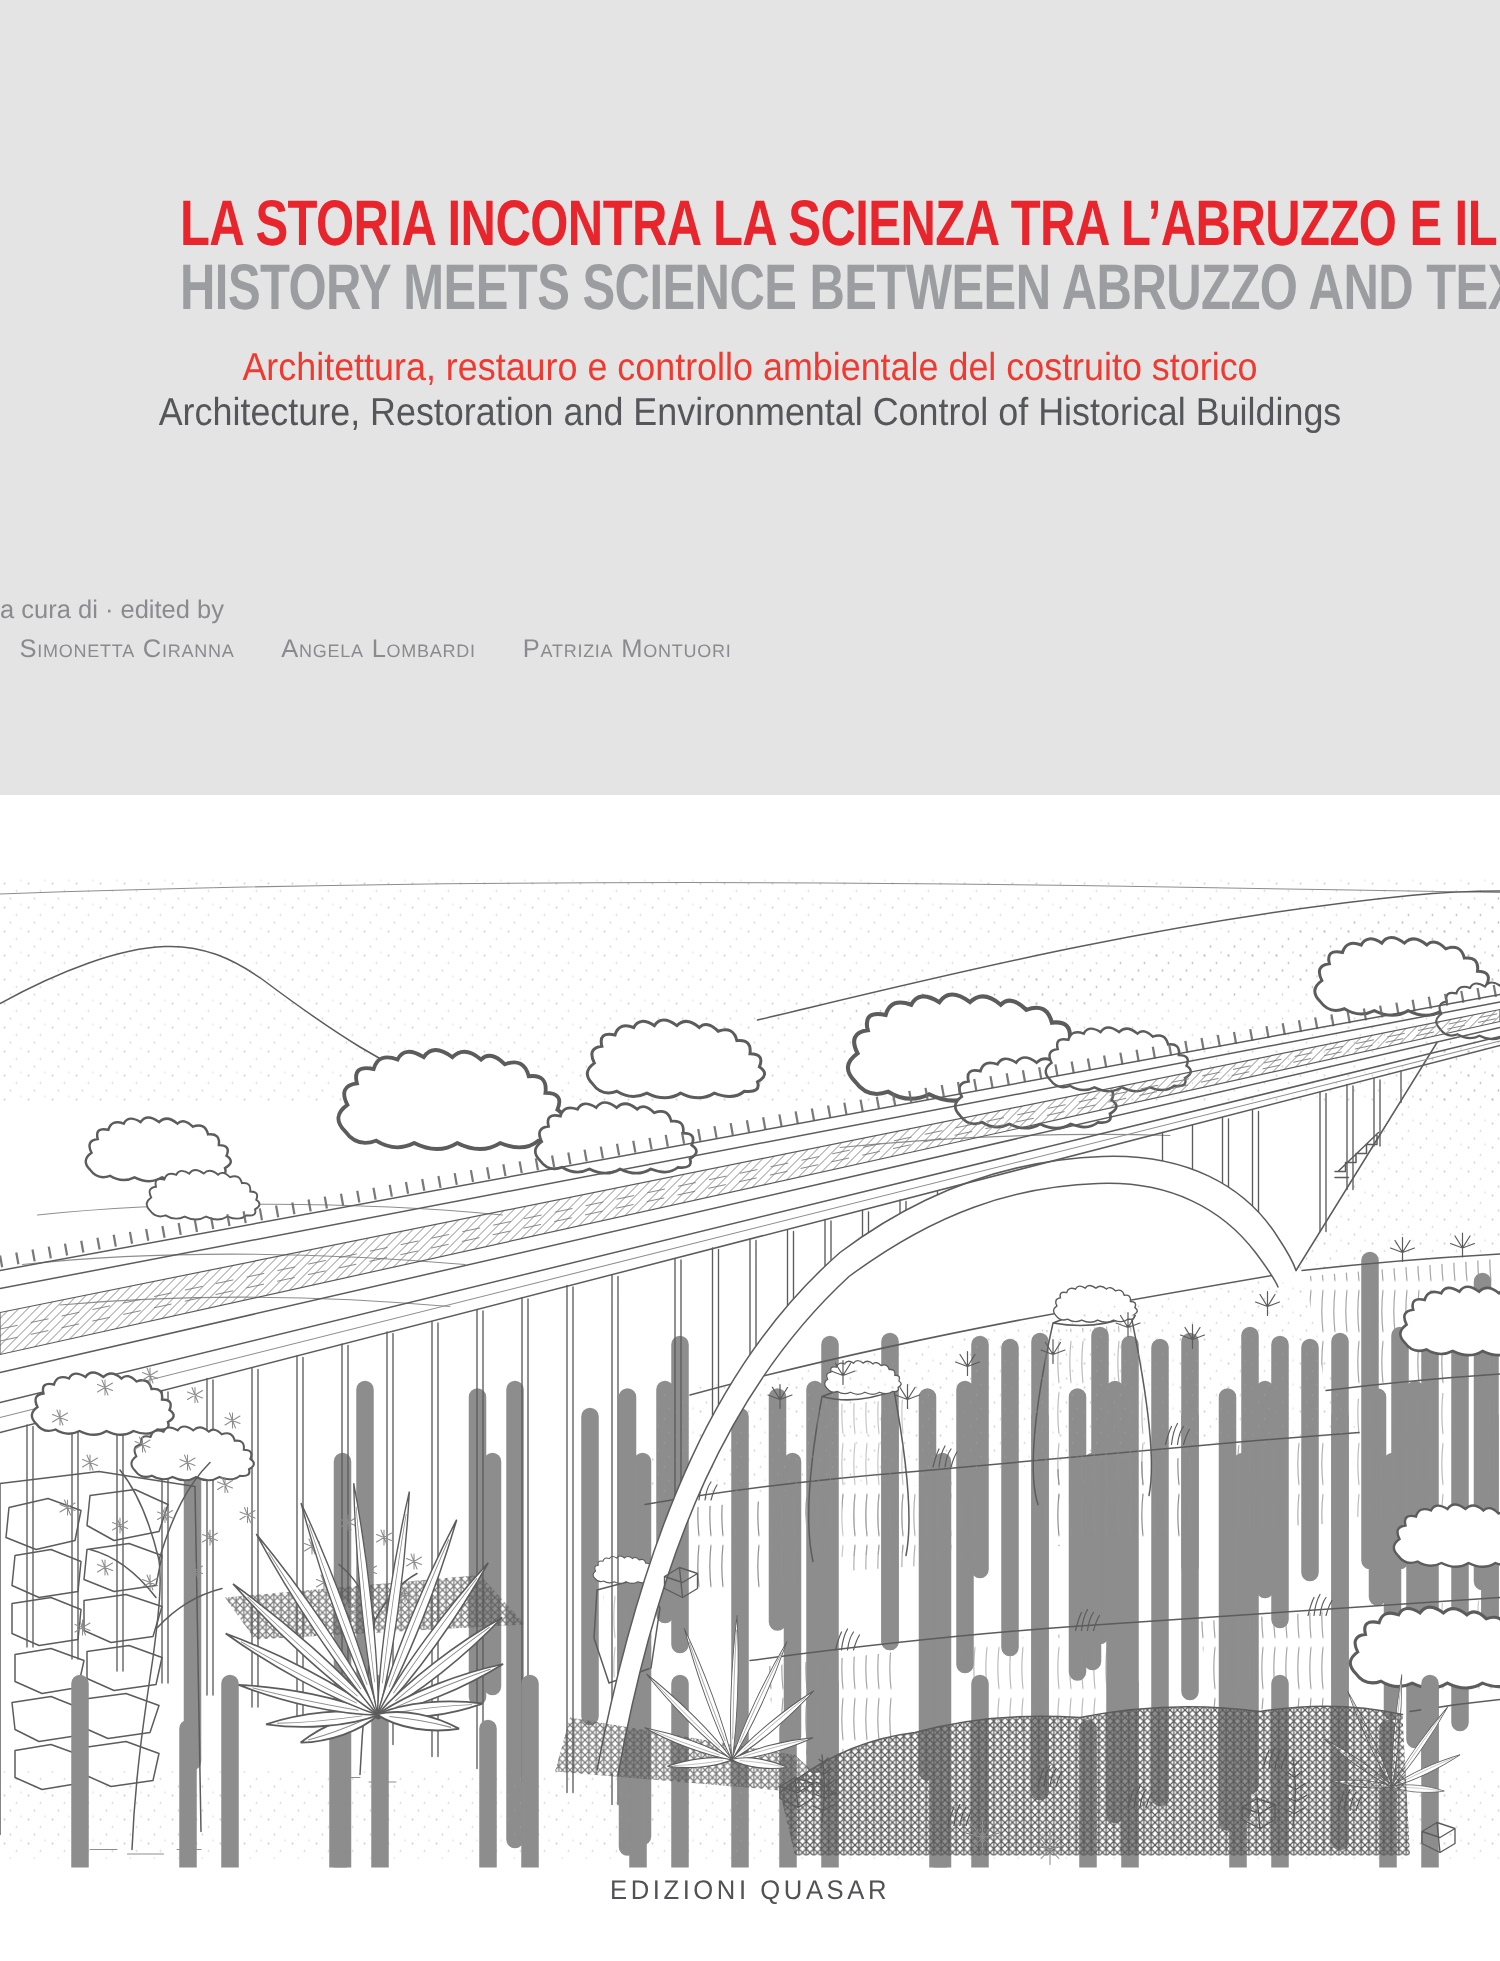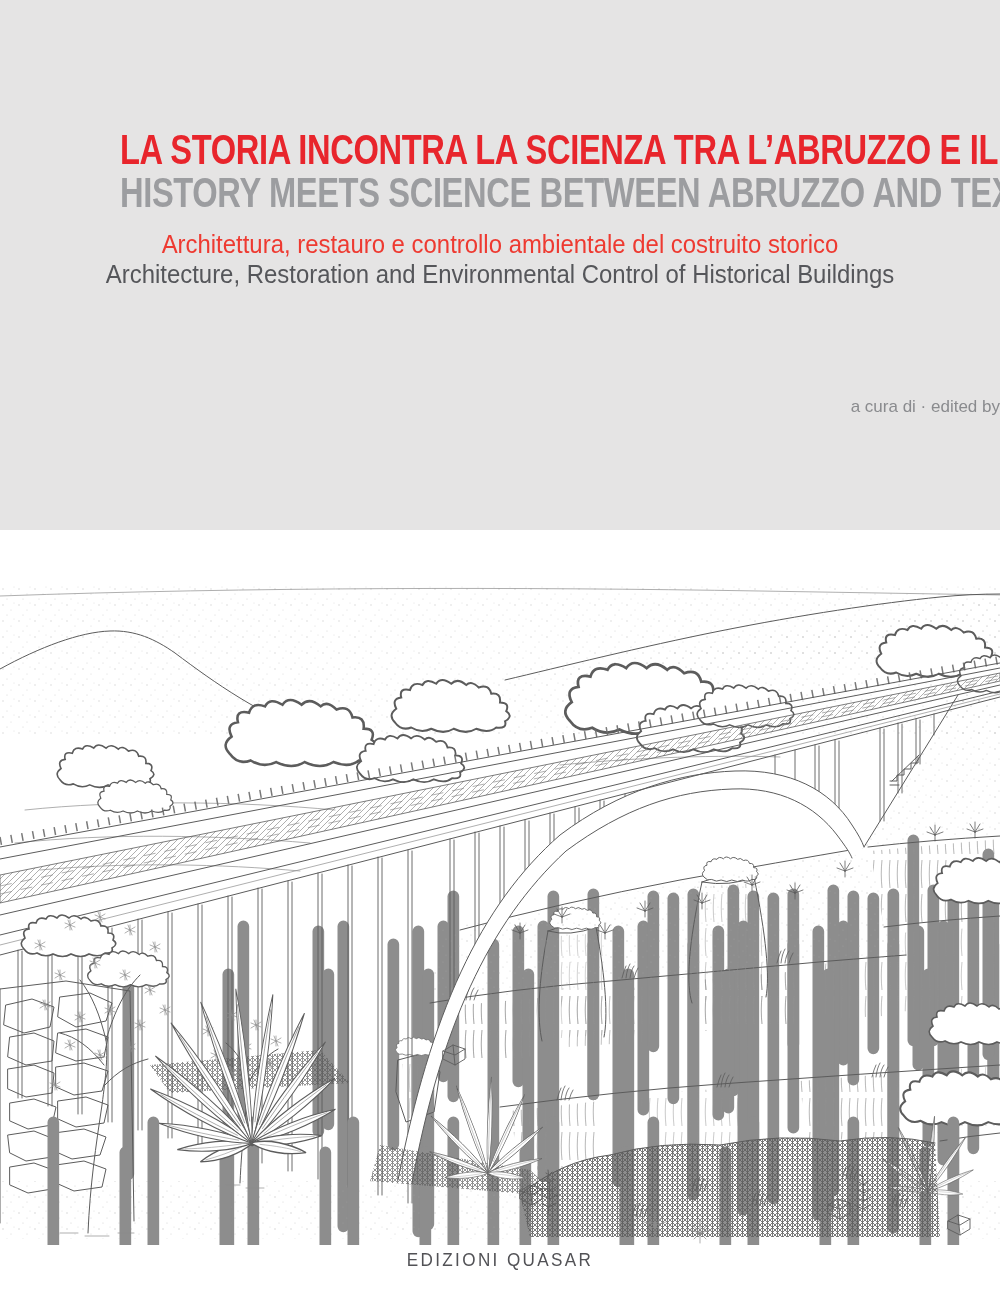--- a/index.html
+++ b/index.html
@@ -9,21 +9,21 @@
   .titles{position:absolute;left:0;top:128px;width:1000px;text-align:center;}
   .title-line{display:block;white-space:nowrap;font-weight:bold;font-size:43px;line-height:43px;
               letter-spacing:-.5px;transform:scaleX(.76);transform-origin:50% 50%;}
   .t-red{color:#e8252c;}
   .t-gray{color:#9c9da0;}
   .subtitles{position:absolute;left:0;top:229px;width:1000px;text-align:center;
              transform:scaleX(.92);transform-origin:50% 50%;}
   .sub-line{display:block;white-space:nowrap;font-size:26px;line-height:30px;font-weight:400;}
   .s-red{color:#ee3a31;}
   .s-gray{color:#55565a;}
-  .editors{position:absolute;left:0;top:396px;width:1000px;text-align:right;color:#8a8b8e;}
+  .editors{position:absolute;left:0;top:396px;width:1000px;text-align:left;color:#8a8b8e;}
   .ed-label{display:block;font-size:17px;line-height:22px;}
   .ed-names{display:block;margin-top:4px;font-size:17px;line-height:22px;font-variant:small-caps;
             letter-spacing:.5px;}
   .ed-names span{display:inline-block;margin:0 13px;}
   .art{position:absolute;left:0;top:585px;width:1000px;height:660px;}
   .publisher{position:absolute;left:0;top:1250px;width:1000px;text-align:center;color:#525256;
              font-size:18px;letter-spacing:2.5px;transform:scaleX(.95);transform-origin:50% 50%;}
   svg .ln{stroke:#5c5c5c;stroke-width:1;fill:none;stroke-linecap:round;stroke-linejoin:round;}
   svg .lt{stroke:#8d8d8d;stroke-width:.7;fill:none;stroke-linecap:round;}
   svg .wh{fill:#ffffff;}
@@ -39,20 +39,25 @@
     <span class="title-line t-gray">HISTORY MEETS SCIENCE BETWEEN ABRUZZO AND TEXAS</span>
   </div>
 
   <div class="subtitles">
     <span class="sub-line s-red">Architettura, restauro e controllo ambientale del costruito storico</span>
     <span class="sub-line s-gray">Architecture, Restoration and Environmental Control of Historical Buildings</span>
   </div>
 
   <div class="editors">
     <span class="ed-label">a cura di · edited by</span>
+    <span class="ed-names">
+      <span>Simonetta Ciranna</span>
+      <span>Angela Lombardi</span>
+      <span>Patrizia Montuori</span>
+    </span>
   </div>
 
   <svg class="art" viewBox="0 0 1000 660" role="img" aria-label="Pen-and-ink drawing of a tall arched viaduct spanning a terraced gorge, with hills, trees and agave plants in the foreground">
     <defs>
       <pattern id="stip" width="16" height="16" patternUnits="userSpaceOnUse">
         <circle cx="3" cy="4" r=".7" fill="#9a9a9a"></circle>
           <circle cx="11" cy="9" r=".6" fill="#a6a6a6"></circle>
         <circle cx="7" cy="14" r=".6" fill="#9f9f9f"></circle>
           <circle cx="14" cy="2" r=".5" fill="#ababab"></circle>
       </pattern>

